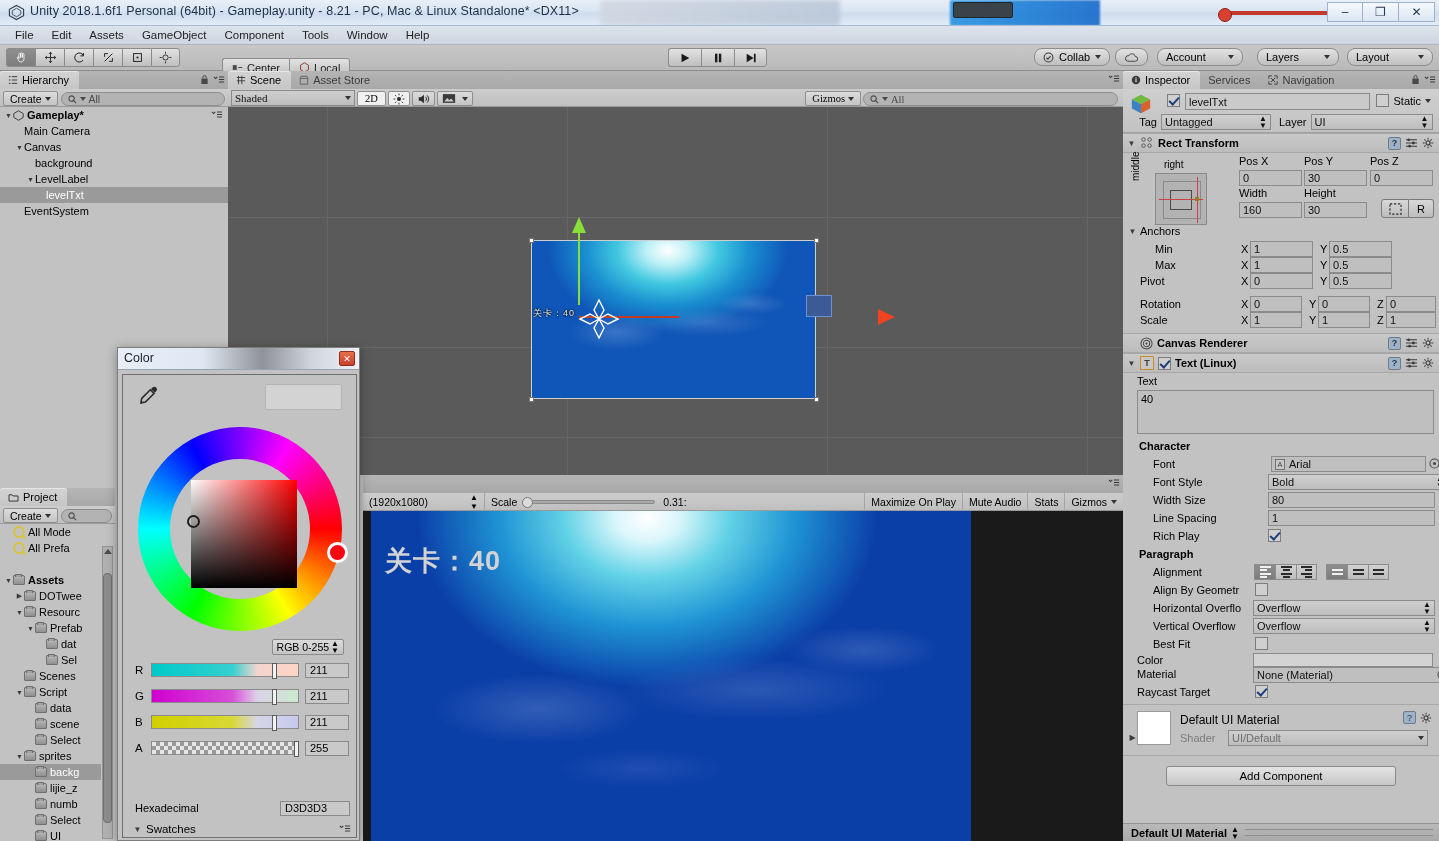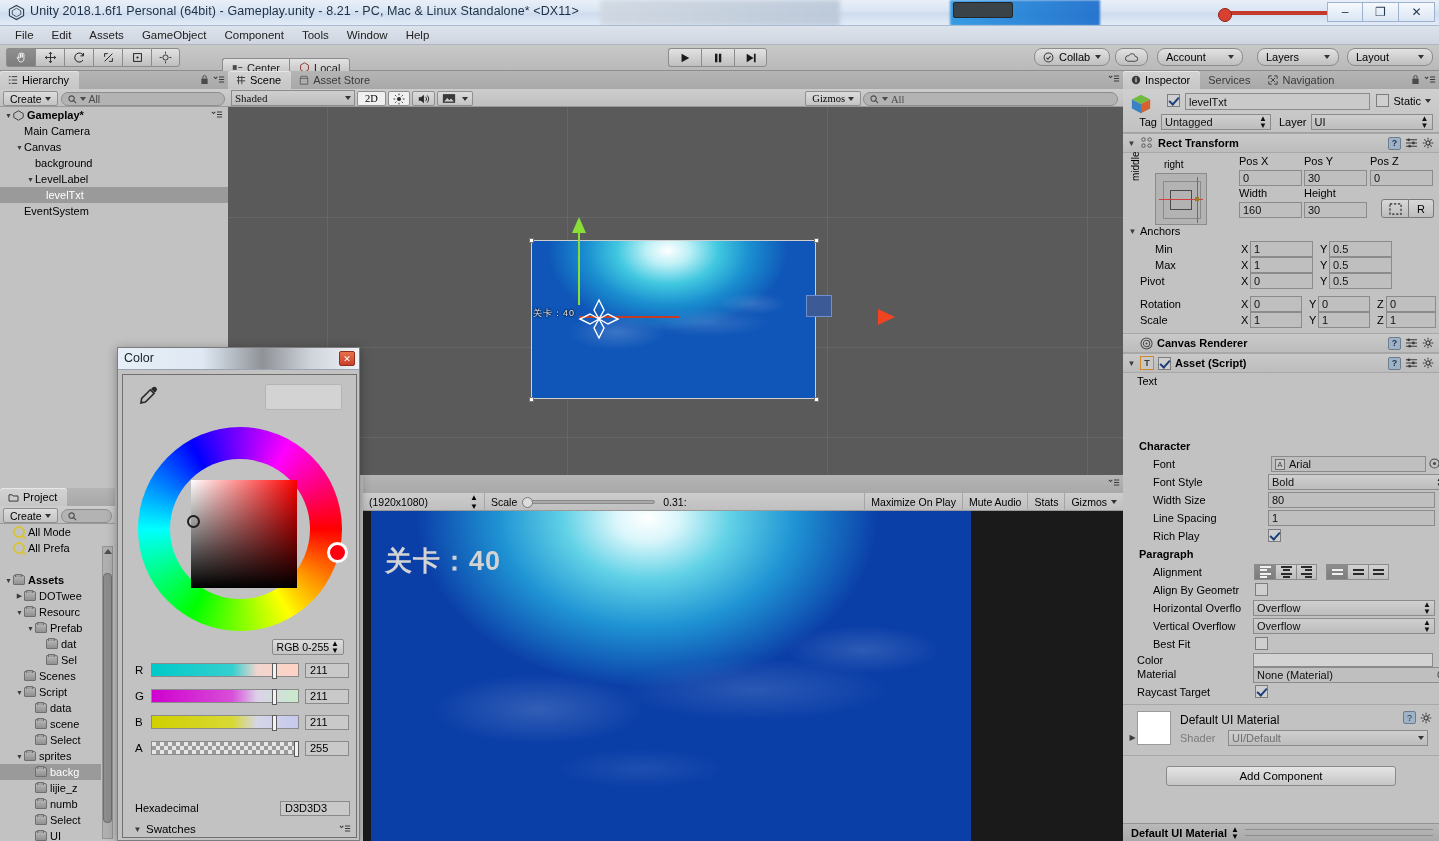--- a/index.html
+++ b/index.html
@@ -1017,38 +1017,39 @@
               <circle cx="6.5" cy="6.5" r="2.2" fill="none" stroke="#3a3a3a" stroke-width="1.3"></circle>
               <path d="M6.5 0.8v2M6.5 10.2v2M0.8 6.5h2M10.2 6.5h2M2.5 2.5l1.4 1.4M9.1 9.1l1.4 1.4M10.5 2.5L9.1 3.9M3.9 9.1L2.5 10.5" stroke="#3a3a3a" stroke-width="1.1"></path>
             </svg>
         </span>
       </div>
 
       <div class="comp-header">
         <span class="tri" style="font-size:8px;">▼</span>
         <span style="width:14px;height:14px;border:1px solid #d08a2a;display:flex;align-items:center;justify-content:center;font-size:9px;font-weight:bold;color:#3a3a3a;background:#c7c7c7;">T</span>
         <span class="cb checked"></span>
-        <span>Asset (Script)</span>
+        <span>Text (Linux)</span>
         <span class="comp-icons">
           <span class="ic-box">?</span>
           <svg width="13" height="12" viewBox="0 0 14 13">
               <path d="M1 3h12M1 6.5h12M1 10h12" stroke="#3a3a3a" stroke-width="1.2"></path>
               <circle cx="4" cy="3" r="1.5" fill="#3a3a3a"></circle>
               <circle cx="9" cy="6.5" r="1.5" fill="#3a3a3a"></circle>
               <circle cx="5" cy="10" r="1.5" fill="#3a3a3a"></circle>
             </svg>
           <svg width="13" height="12" viewBox="0 0 14 13">
               <circle cx="6.5" cy="6.5" r="2.2" fill="none" stroke="#3a3a3a" stroke-width="1.3"></circle>
               <path d="M6.5 0.8v2M6.5 10.2v2M0.8 6.5h2M10.2 6.5h2M2.5 2.5l1.4 1.4M9.1 9.1l1.4 1.4M10.5 2.5L9.1 3.9M3.9 9.1L2.5 10.5" stroke="#3a3a3a" stroke-width="1.1"></path>
             </svg>
         </span>
       </div>
 
       <div style="position:relative; height:295px;">
         <div style="position:absolute; left:14px; top:2px; font-size:11px;">Text</div>
+        <div style="position:absolute; left:14px; top:17px; width:297px; height:44px; background:#bfbfbf; border:1px solid #8b8b8b; font-size:11px; padding:2px 3px;">40</div>
 
         <div class="sect-title" style="position:absolute; left:10px; top:67px;">Character</div>
 
         <div style="position:absolute; left:30px; top:85px; font-size:11px;">Font</div>
         <div class="field" style="position:absolute; left:148px; top:83px; width:155px; gap:4px;">
           <svg width="10" height="11" viewBox="0 0 11 12">
               <rect x="0.5" y="0.5" width="10" height="11" fill="#c9c9c9" stroke="#6a6a6a"></rect>
               <text x="5.5" y="9" font-size="8" text-anchor="middle" fill="#3a3a3a">A</text>
             </svg>
           <span>Arial</span>

